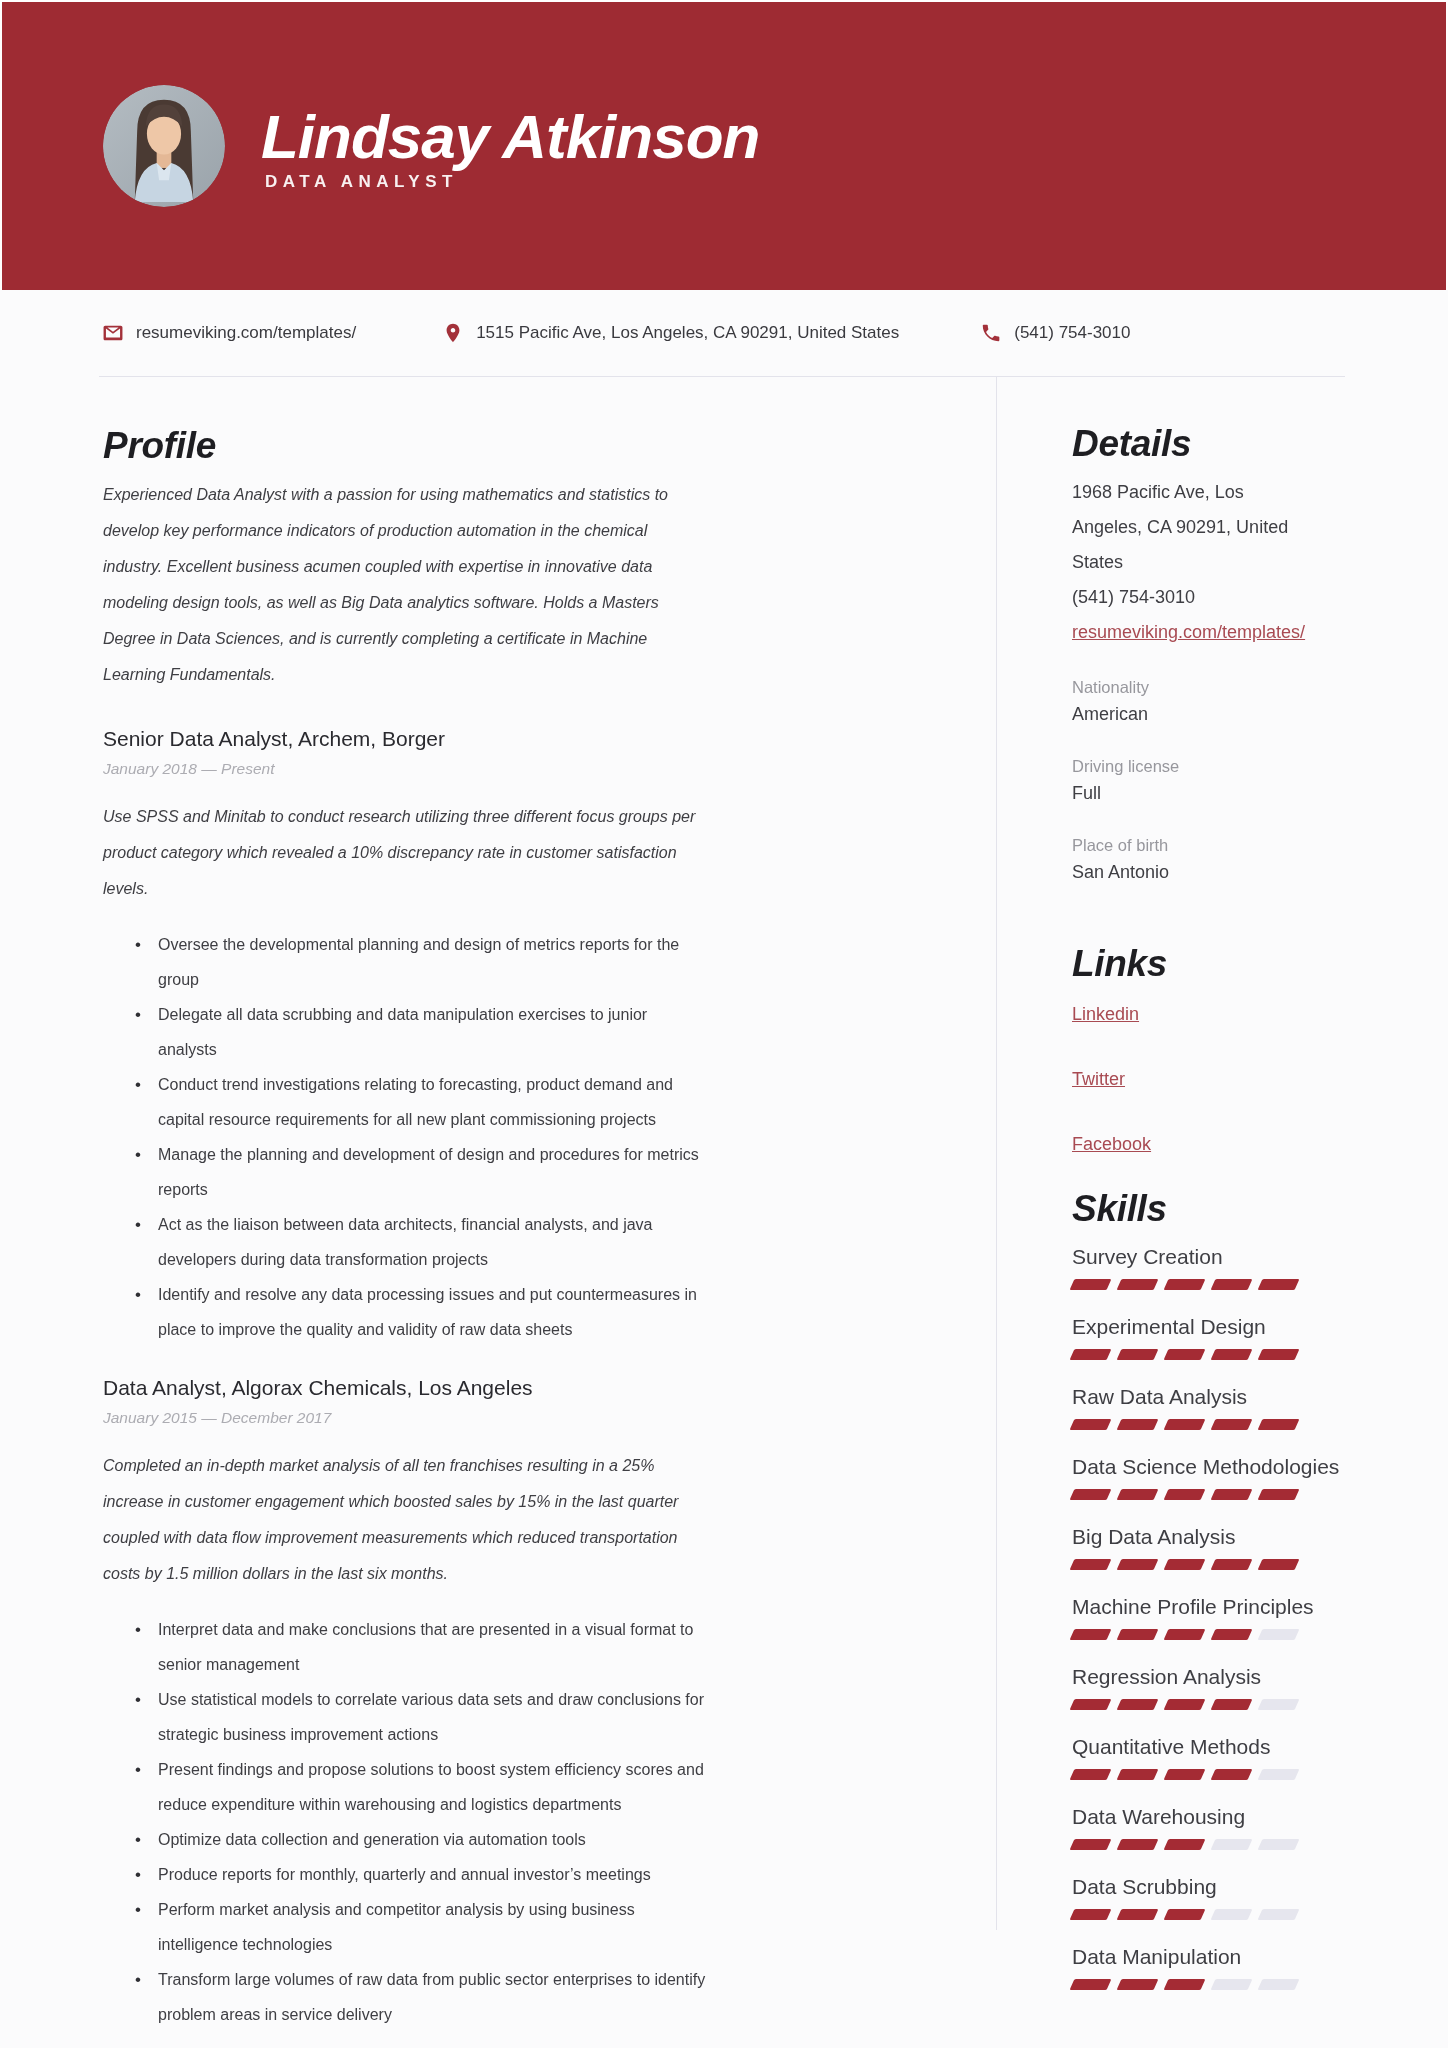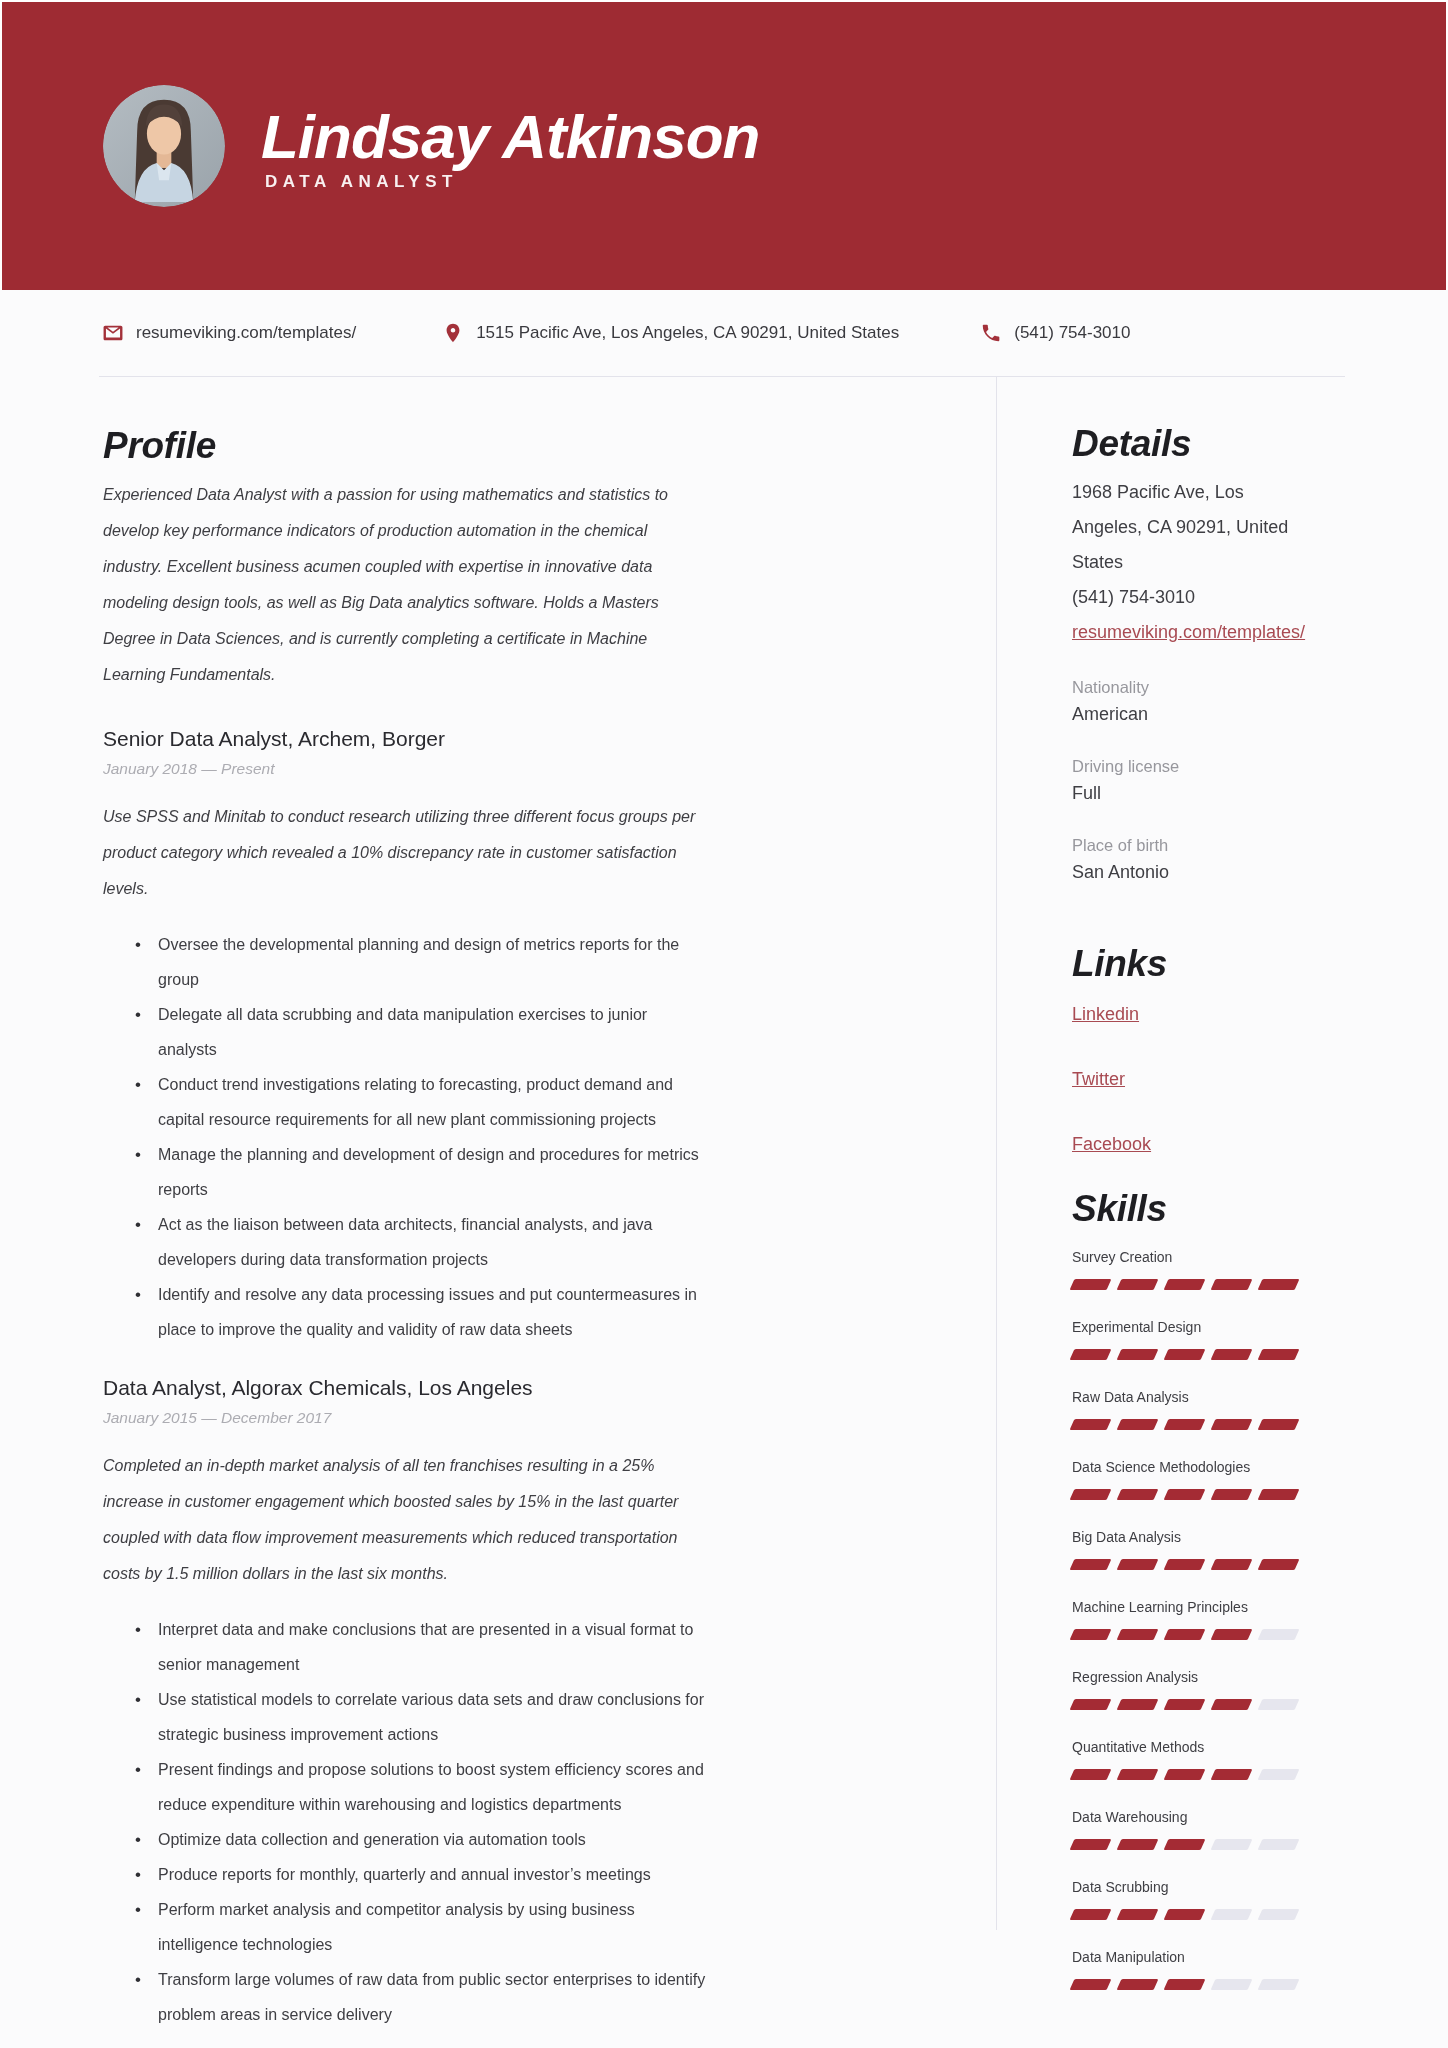--- a/index.html
+++ b/index.html
@@ -161,21 +161,21 @@
     color:var(--body);
     line-height:29px;
   }
   .links-sec{margin-top:60px;}
   .links-sec .link-item{margin-bottom:30px;}
   .links-sec h2{margin-bottom:16px;}
   .skills-sec{margin-top:27px;}
   .skills-sec h2{margin-bottom:17px;}
   .skill{margin-bottom:23px;}
   .skill-name{
-    font-size:14px;
+    font-size:21px;
     color:var(--body);
     line-height:28px;
     margin-bottom:8px;
   }
   .skill-bar{display:flex;}
   .skill-seg{
     width:37px;height:11px;
     margin-right:10px;
     transform:skewX(-24deg);
     border-radius:1.5px;
@@ -364,21 +364,21 @@
               <div class="skill-name">Big Data Analysis</div>
               <div class="skill-bar">
                 <span class="skill-seg filled"></span>
                 <span class="skill-seg filled"></span>
                 <span class="skill-seg filled"></span>
                 <span class="skill-seg filled"></span>
                 <span class="skill-seg filled"></span>
               </div>
             </div>
             <div class="skill">
-              <div class="skill-name">Machine Learning Principles</div>
+              <div class="skill-name">Machine Profile Principles</div>
               <div class="skill-bar">
                 <span class="skill-seg filled"></span>
                 <span class="skill-seg filled"></span>
                 <span class="skill-seg filled"></span>
                 <span class="skill-seg filled"></span>
                 <span class="skill-seg"></span>
               </div>
             </div>
             <div class="skill">
               <div class="skill-name">Regression Analysis</div>

